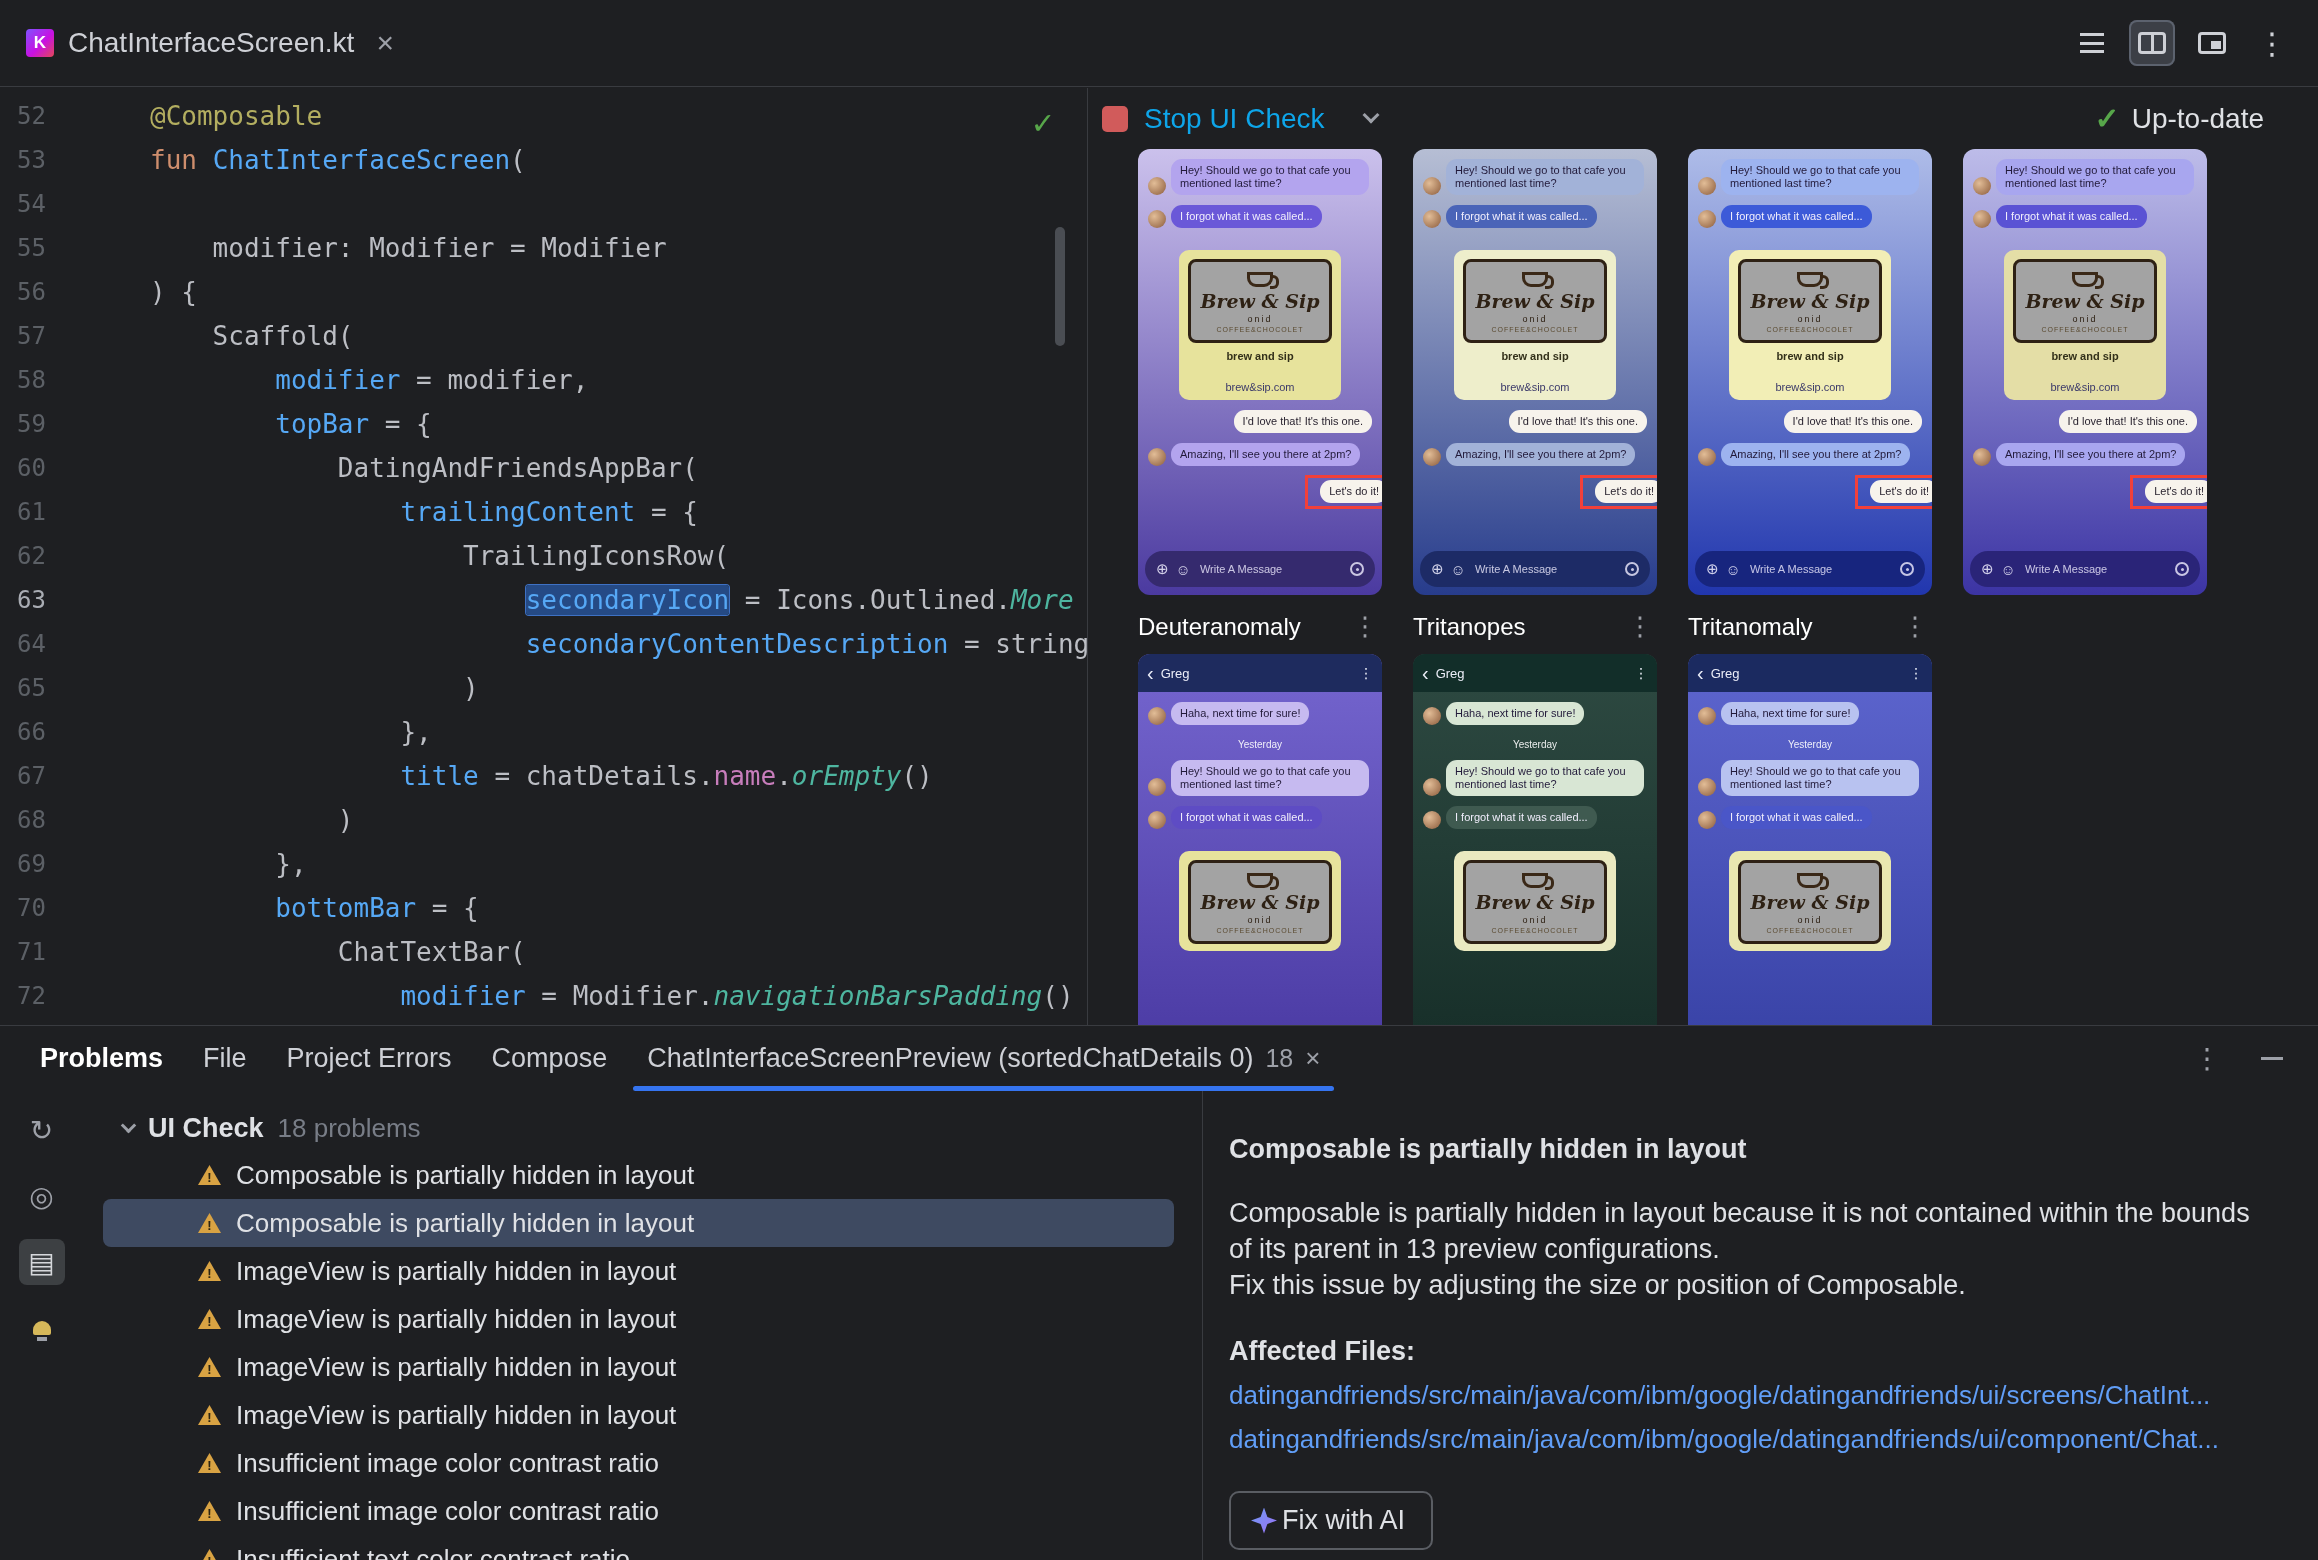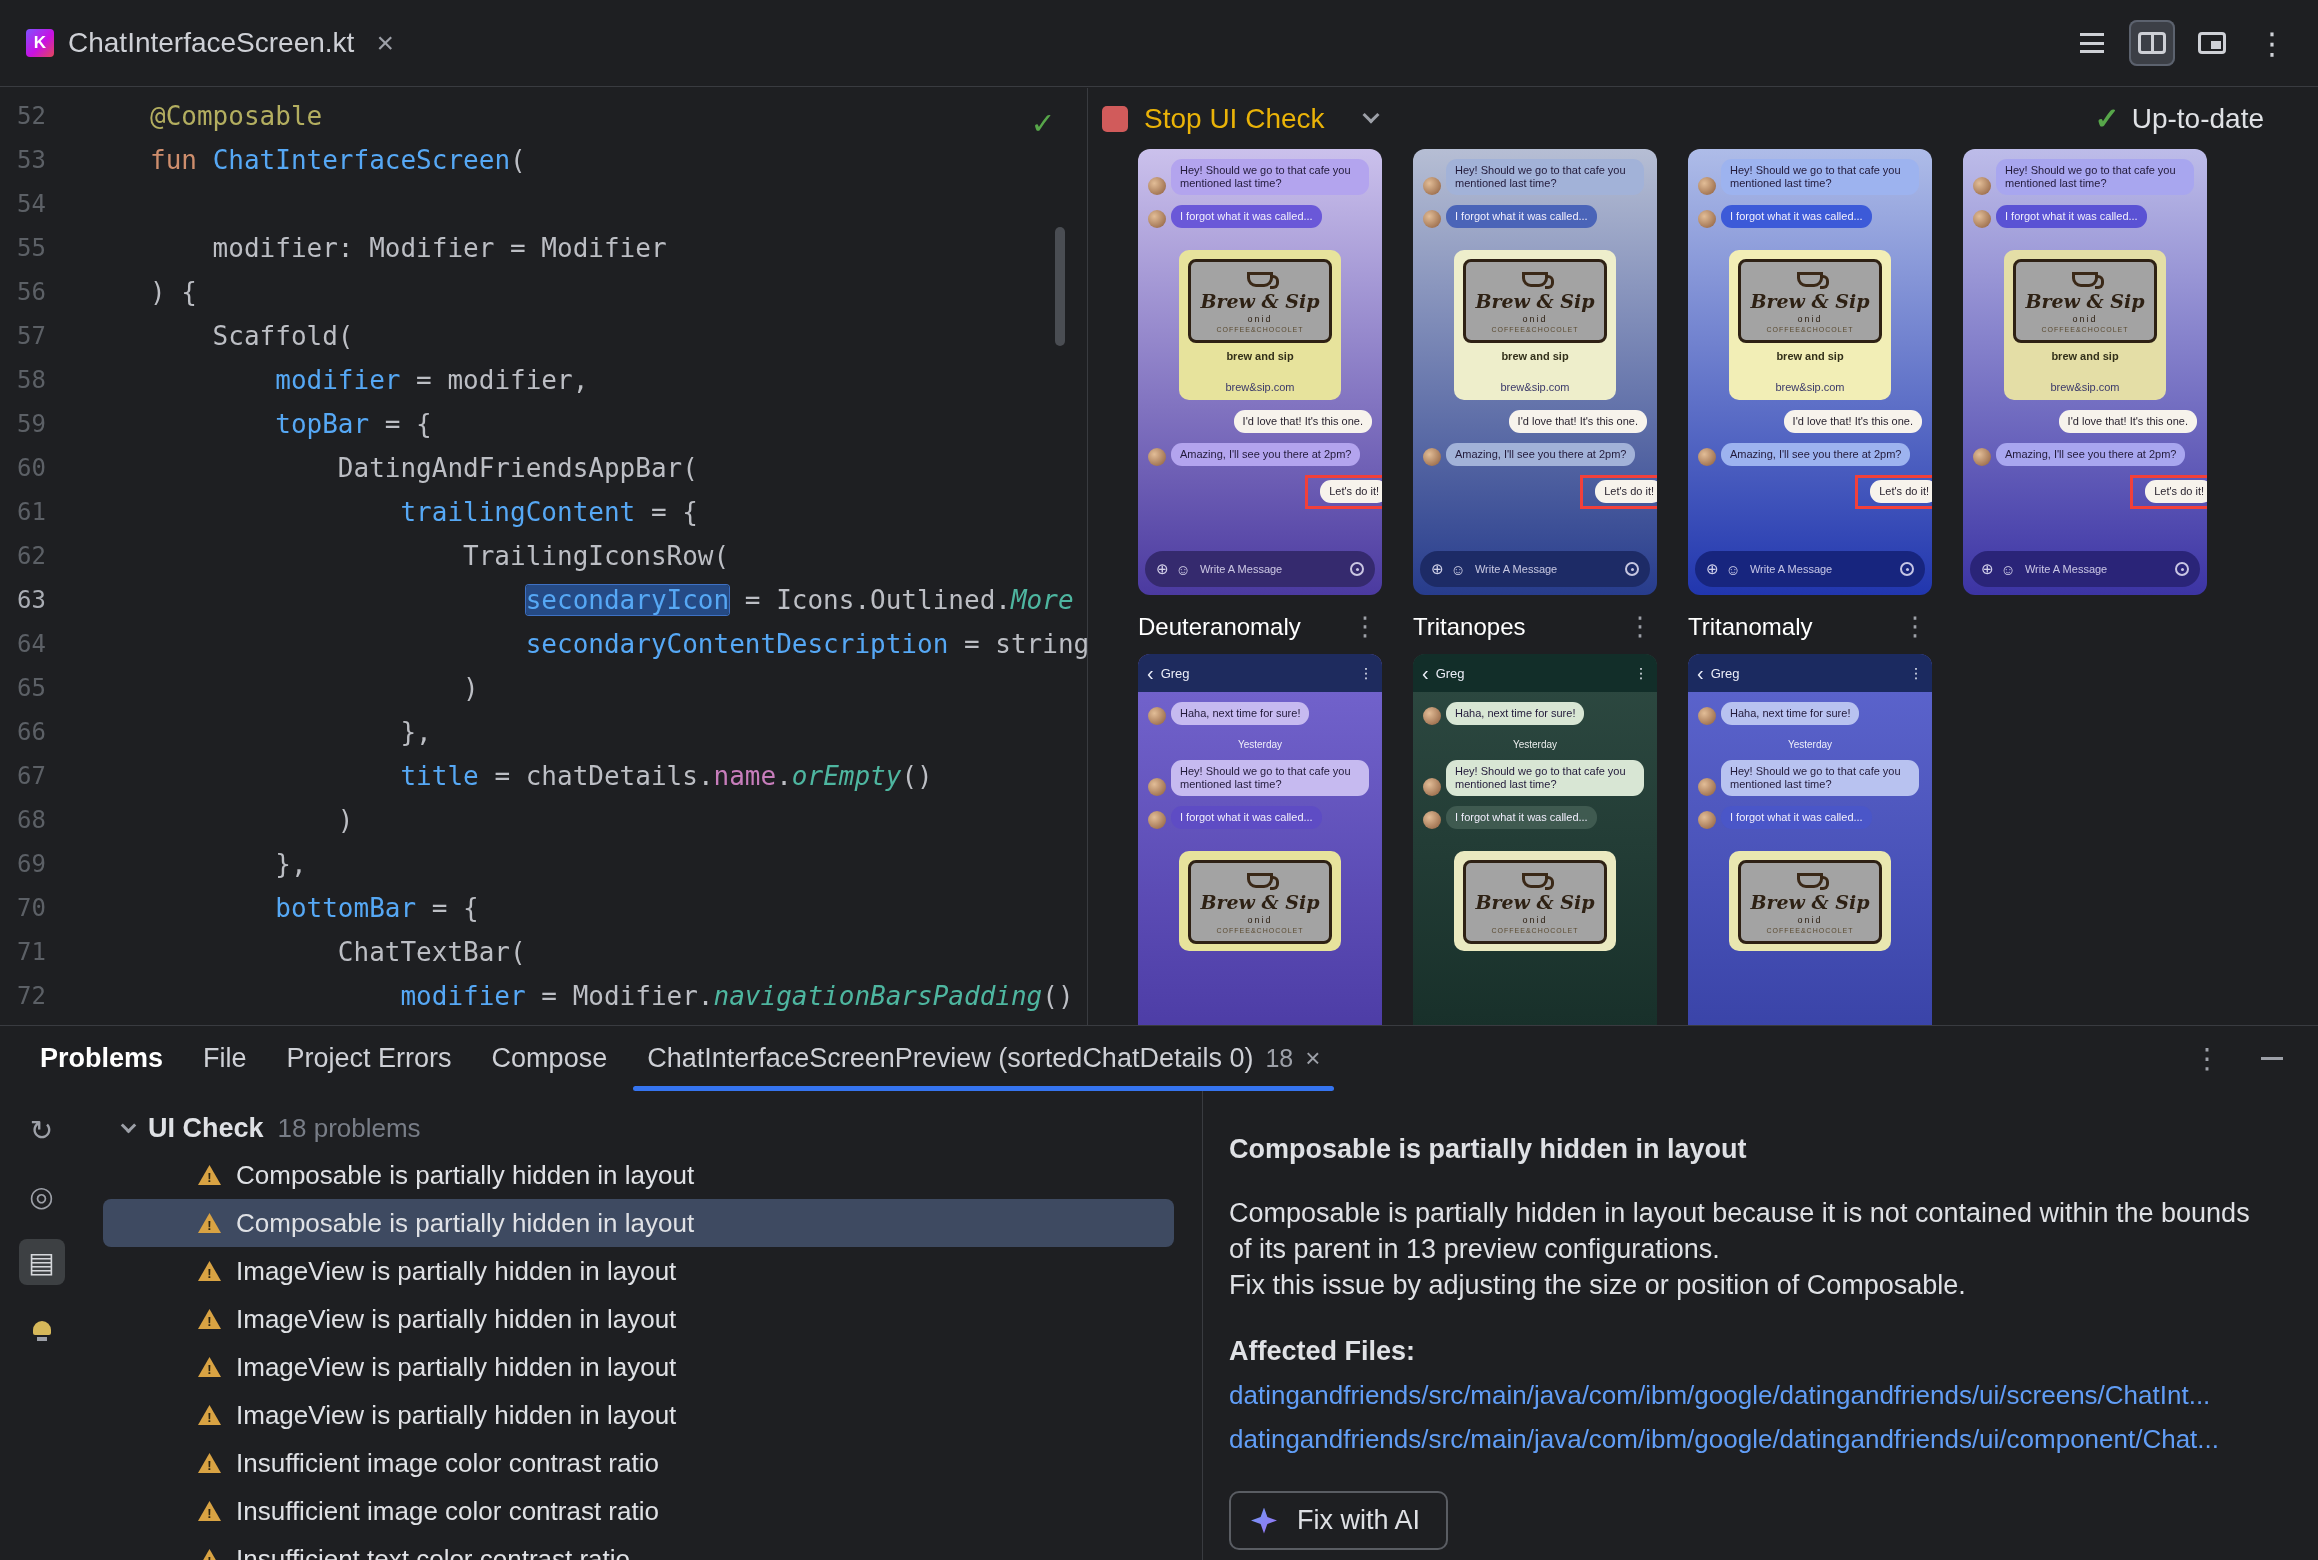--- a/index.html
+++ b/index.html
@@ -36,21 +36,21 @@
 .tk-ext{color:#4eb6a0;font-style:italic;}
 .tk-sel{background:#254a85;box-shadow:0 0 0 1px #3e71c4;border-radius:3px;}
 .cl.cur .ln{color:#a9acb3;}
 .echeck{position:absolute;top:14px;right:34px;color:#57a64a;font-size:34px;}
 .escroll{position:absolute;top:139px;right:22px;width:10px;height:119px;background:#4a4d53;border-radius:5px;}
 #vdivider{position:absolute;left:1087px;top:88px;width:1px;height:937px;background:#393b40;}
 
 
 #preview{position:absolute;left:1088px;top:88px;right:0;height:937px;overflow:hidden;background:#1e1f22;}
 .ptoolbar{height:61px;display:flex;align-items:center;padding-left:14px;}
-.stopbtn{display:flex;align-items:center;gap:16px;font-size:28px;color:#eab308;cursor:pointer;}
+.stopbtn{display:flex;align-items:center;gap:16px;font-size:28px;color:#0ea5e9;cursor:pointer;}
 .stopsq{width:26px;height:26px;border-radius:5px;background:#d15b5b;}
 .chev{width:12px;height:12px;border-right:3px solid #9da0a8;border-bottom:3px solid #9da0a8;transform:rotate(45deg);margin-left:24px;margin-top:-8px;}
 .status{margin-left:auto;display:flex;align-items:center;gap:12px;padding-right:55px;font-size:28px;}
 .okcheck{color:#57a64a;font-size:30px;font-weight:bold;}
 .prow1{margin-left:50px;display:flex;gap:31px;height:446px;}
 .plabels{margin:16px 0 12px 50px;display:flex;gap:31px;}
 .plab{width:244px;display:flex;align-items:center;}
 .lbl{font-size:24px;color:#ffffff;}
 .lkebab{margin-left:auto;color:#9da0a8;font-size:26px;padding-right:4px;cursor:pointer;}
 .prow2{margin-left:50px;display:flex;gap:31px;height:374px;}
@@ -113,21 +113,21 @@
 .ucount{font-size:26px;color:#787d87;}
 .prow{display:flex;align-items:center;gap:15px;height:48px;margin:0 28px 0 20px;padding-left:95px;border-radius:8px;font-size:26px;color:#dfe1e5;cursor:pointer;}
 .prow.sel{background:#3e4a61;}
 .wtri{width:23px;height:20px;clip-path:polygon(50% 0,100% 100%,0 100%);background:#d9a343;display:flex;align-items:flex-end;justify-content:center;flex:0 0 23px;}
 .wtri i{font-style:normal;font-weight:bold;font-size:13px;line-height:15px;color:#2a2312;}
 .pdetail{flex:1;padding:40px 40px 0 26px;font-size:27px;line-height:36px;color:#dfe1e5;}
 .dtitle{font-weight:bold;margin-bottom:28px;}
 .dbody{max-width:1069px;}
 .dhead{font-weight:bold;margin-top:30px;}
 .flink{display:block;color:#619ef7;margin-top:8px;cursor:pointer;font-size:26px;text-decoration:none;}
-.fixbtn{margin-top:34px;display:inline-flex;align-items:center;gap:20px;padding:12px 26px 12px 20px;border:2px solid #5a5d63;border-radius:10px;background:transparent;color:#dfe1e5;font-size:27px;font-family:inherit;cursor:pointer;}
+.fixbtn{margin-top:34px;display:inline-flex;align-items:center;gap:5px;padding:12px 26px 12px 20px;border:2px solid #5a5d63;border-radius:10px;background:transparent;color:#dfe1e5;font-size:27px;font-family:inherit;cursor:pointer;}
 .spark{width:26px;height:26px;background:linear-gradient(135deg,#6f9bf5,#9b6ff5);clip-path:polygon(50% 0,63% 37%,100% 50%,63% 63%,50% 100%,37% 63%,0 50%,37% 37%);}
 </style>
 </head>
 <body>
 
 <div id="app">
 
   <header id="tabbar">
     <div class="etab">
       <span class="kicon">K</span>

